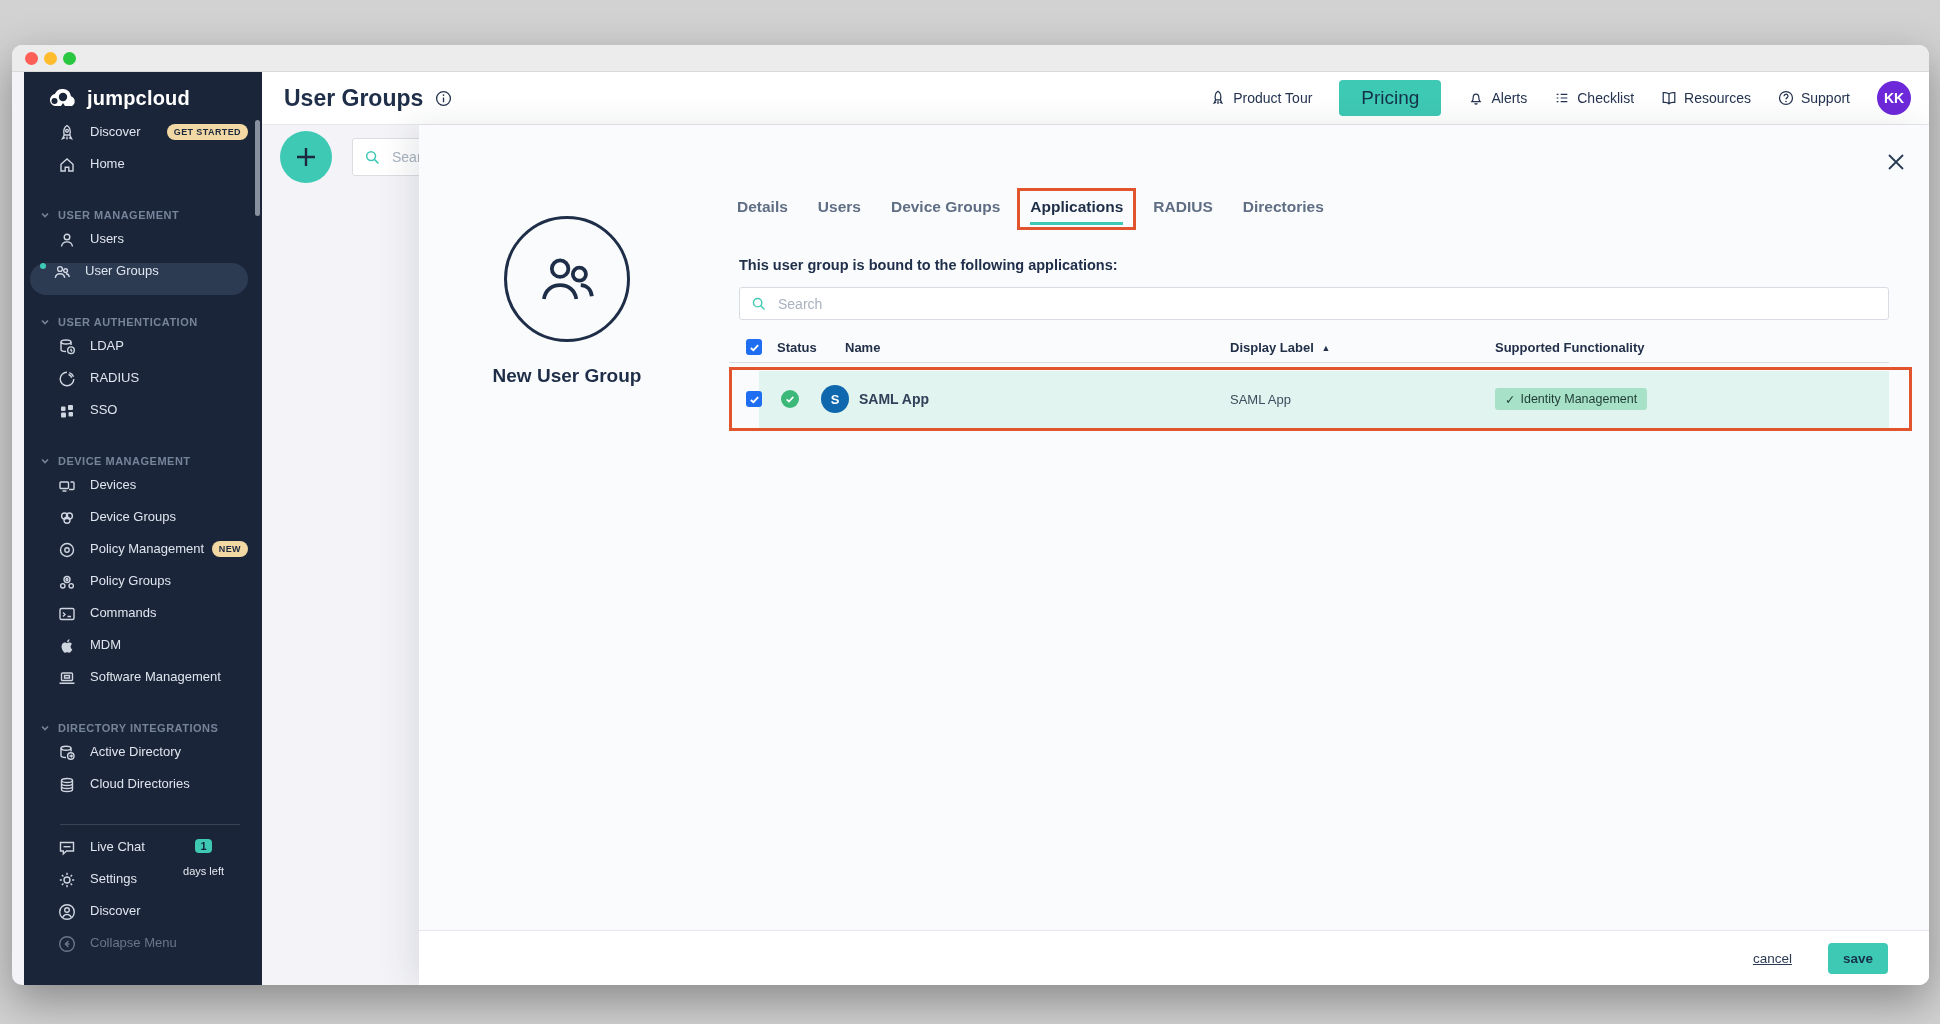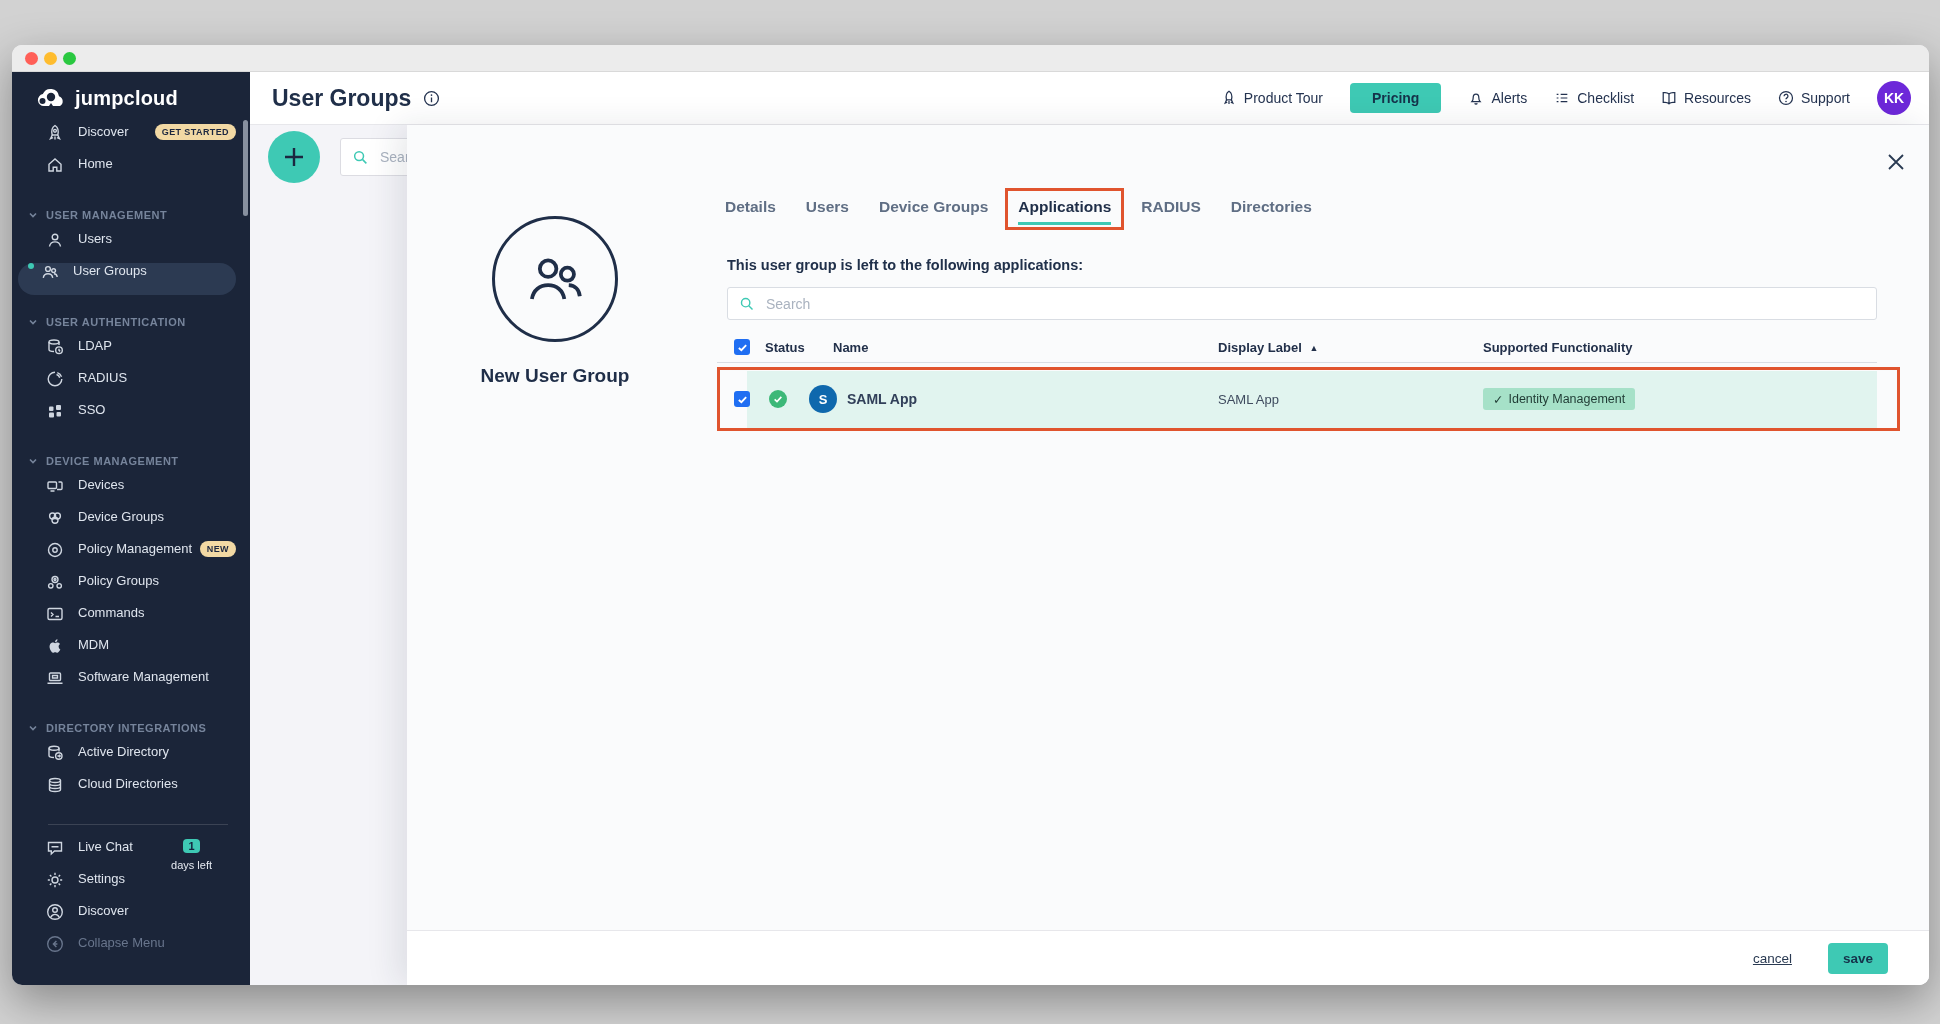--- a/index.html
+++ b/index.html
@@ -6,50 +6,50 @@
     font-family:"Liberation Sans",sans-serif;background:#d2d2d2;}
   *{box-sizing:border-box;}
   .window{position:absolute;left:12px;top:45px;width:1917px;height:940px;
     border-radius:10px;overflow:hidden;box-shadow:0 16px 45px rgba(0,0,0,.35);background:#f4f4f8;}
   
   .titlebar{position:absolute;top:0;left:0;right:0;height:27px;background:#ececec;
     border-bottom:1px solid #d9d9d9;display:flex;align-items:center;padding-left:13px;gap:6px;z-index:30;}
   .tl{width:13px;height:13px;border-radius:50%;}
   .tl.red{background:#ff5f57}.tl.yellow{background:#febc2e}.tl.green{background:#2ac840}
   
-  .body{position:absolute;top:27px;left:0;right:0;bottom:0;display:flex;}
+  .body{position:absolute;top:27px;left:0;right:0;bottom:0;display:flex;padding-left:12px;}
   
   .sidebar{position:relative;width:238px;background:#1b2539;color:#dfe5ee;flex:none;overflow:hidden;}
   .logo{display:flex;align-items:center;gap:9px;height:52px;padding-left:24px;color:#fff;}
   .logo-text{font-size:20px;font-weight:bold;letter-spacing:.2px;}
   .nav-item{display:flex;align-items:flex-start;height:32px;padding:0 14px 0 34px;font-size:13px;color:#dfe5ee;cursor:pointer;}
   .nav-item .ic{width:18px;height:18px;margin-right:14px;flex:none;display:flex;align-items:center;justify-content:center;color:#cfd6e0;}
   .nav-item.active{background:#2c3a52;border-radius:16px;margin:0 14px 0 6px;padding:0 10px 0 10px;}
   .nav-item.active .dot{width:6px;height:6px;border-radius:50%;background:#3ec9b4;margin-right:7px;flex:none;}
   .nav-section{display:flex;align-items:center;height:32px;margin-top:11px;padding-left:16px;
     color:#76849b;font-size:11px;font-weight:bold;letter-spacing:.5px;}
   .nav-section .chev{width:10px;height:10px;margin-right:8px;display:flex;align-items:center;}
   .badge-beige{margin-left:auto;background:#f2d9a4;color:#1c2740;font-size:9px;font-weight:bold;
     letter-spacing:.4px;padding:3px 7px;border-radius:8px;}
   .side-divider{border-top:1px solid rgba(255,255,255,.14);margin:16px 22px 14px 36px;}
   .trial{margin-left:auto;display:flex;flex-direction:column;align-items:center;margin-right:24px;line-height:1.1;}
   .trial-count{background:#3ec9b4;color:#14233c;font-size:11px;font-weight:bold;padding:1px 5px;border-radius:4px;}
-  .trial-label{color:#e6eaf1;font-size:11px;margin-top:6px;}
+  .trial-label{color:#e6eaf1;font-size:11px;margin-top:12px;}
   .nav-item.dim, .nav-item.dim .ic{color:#68758c;}
   .side-scroll{position:absolute;top:48px;right:2px;width:5px;height:96px;border-radius:3px;background:#9aa3b2;opacity:.85;}
   
   .main{position:relative;flex:1;background:#f4f4f8;overflow:hidden;}
   .app-header{position:absolute;top:0;left:0;right:0;height:53px;background:#fff;
     border-bottom:1px solid #e7e7eb;display:flex;align-items:center;padding:0 18px 0 22px;z-index:5;}
   .page-title{font-size:23px;font-weight:bold;color:#202f49;}
   .info-ic{margin-left:12px;color:#243350;display:flex;}
   .hdr-right{margin-left:auto;display:flex;align-items:center;gap:27px;}
   .hdr-link{display:flex;gap:7px;font-size:14px;color:#243350;cursor:pointer;}
   .hdr-link .ic{display:flex;color:#243350;}
-  .pricing-btn{background:#3ec9b4;color:#15324a;font-size:14px;font-weight:bold;border:none;
+  .pricing-btn{background:#3ec9b4;color:#15324a;font-size:19px;font-weight:normal;border:none;
     padding:7px 22px;border-radius:4px;cursor:pointer;}
   .avatar{width:34px;height:34px;border-radius:50%;background:#6d28d9;color:#fff;font-size:14px;
     font-weight:bold;display:flex;align-items:center;justify-content:center;cursor:pointer;}
   
   .add-btn{position:absolute;left:18px;top:59px;width:52px;height:52px;border-radius:50%;
     background:#3ec9b4;border:none;display:flex;align-items:center;justify-content:center;cursor:pointer;color:#1c2740;}
   .page-search{position:absolute;left:90px;top:66px;width:330px;height:38px;background:#fff;
     border:1px solid #dcdce2;border-radius:3px;display:flex;align-items:center;padding:0 11px;gap:9px;}
   .page-search input, .modal-search input{border:none;outline:none;background:transparent;
     font-size:14px;color:#2a3a52;width:100%;font-family:"Liberation Sans",sans-serif;}
@@ -473,21 +473,21 @@
           <span class="tab">Users</span>
           <span class="tab">Device Groups</span>
           <span class="tab active">
             <span>Applications</span>
             <span class="tab-annotation"></span>
           </span>
           <span class="tab">RADIUS</span>
           <span class="tab">Directories</span>
         </div>
 
-        <div class="modal-desc">This user group is left to the following applications:</div>
+        <div class="modal-desc">This user group is bound to the following applications:</div>
 
         <div class="modal-search">
           <span>
             <svg width="16" height="16" viewBox="0 0 18 18" fill="none" stroke="#3ec9b4" stroke-width="1.6">
                 <circle cx="7.5" cy="7.5" r="4.7"></circle>
                 <path d="M11 11l4.2 4.2"></path>
               </svg>
           </span>
           <input type="text" placeholder="Search" style="">
         </div>

